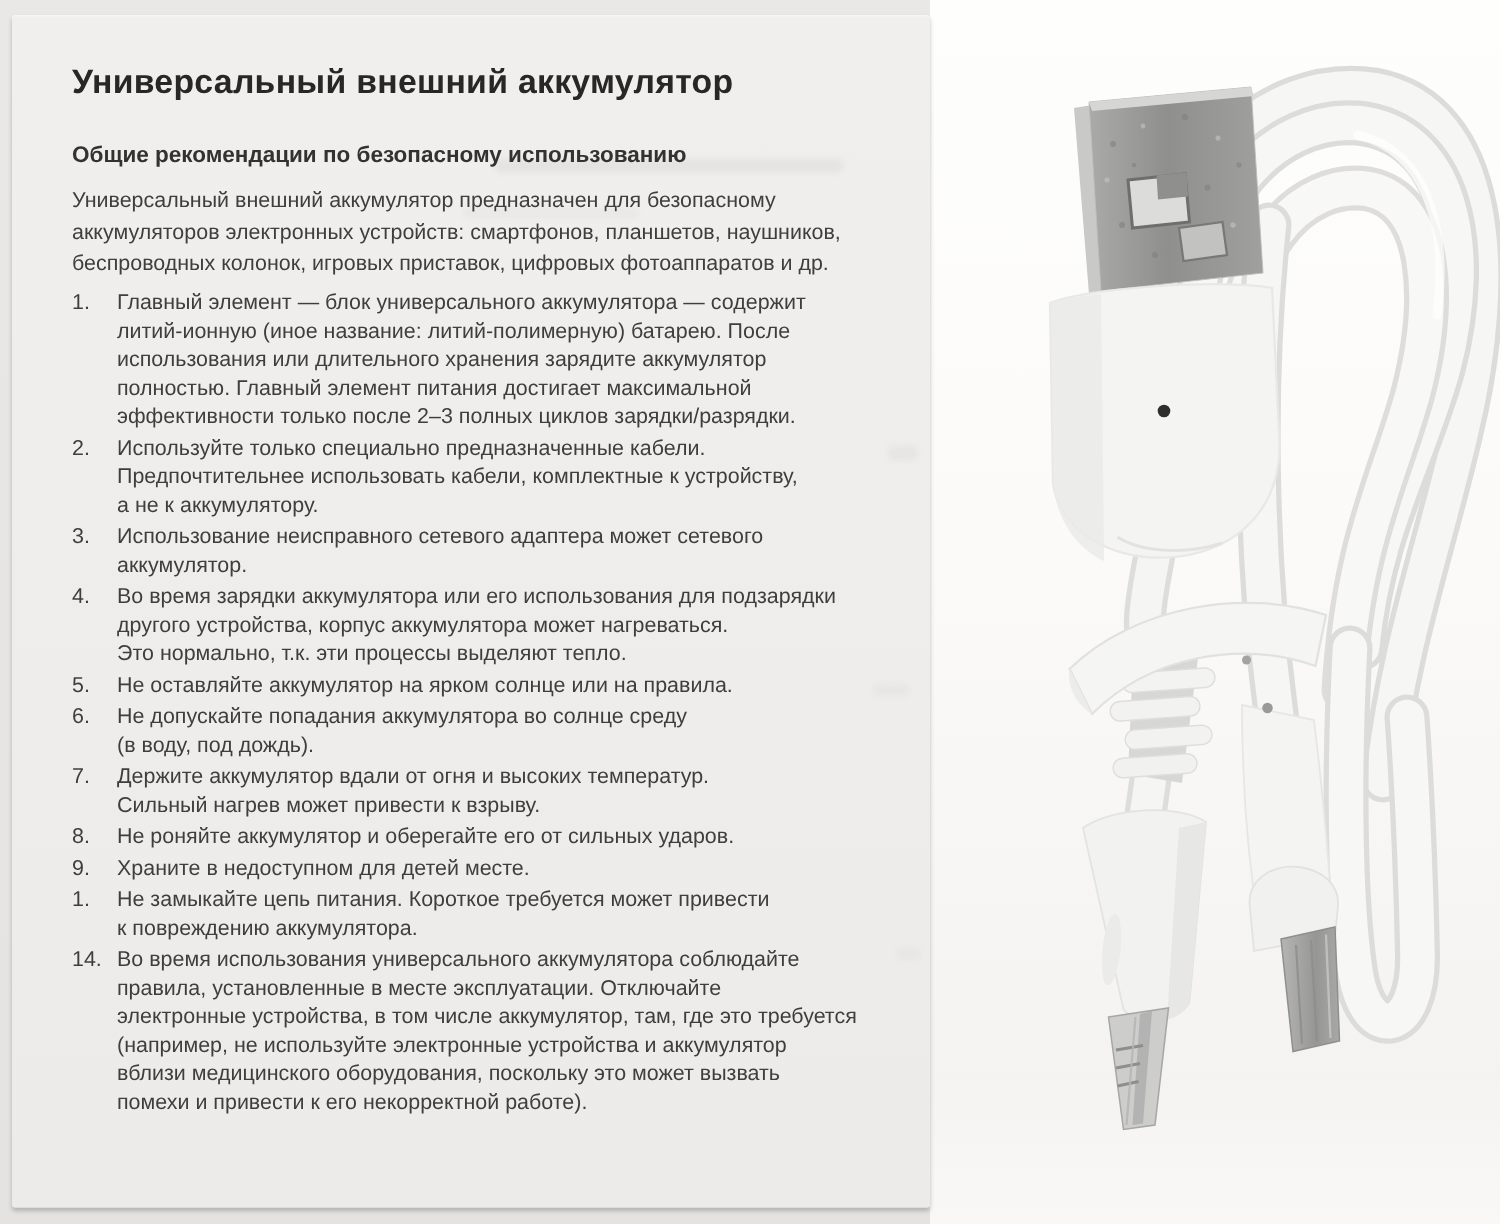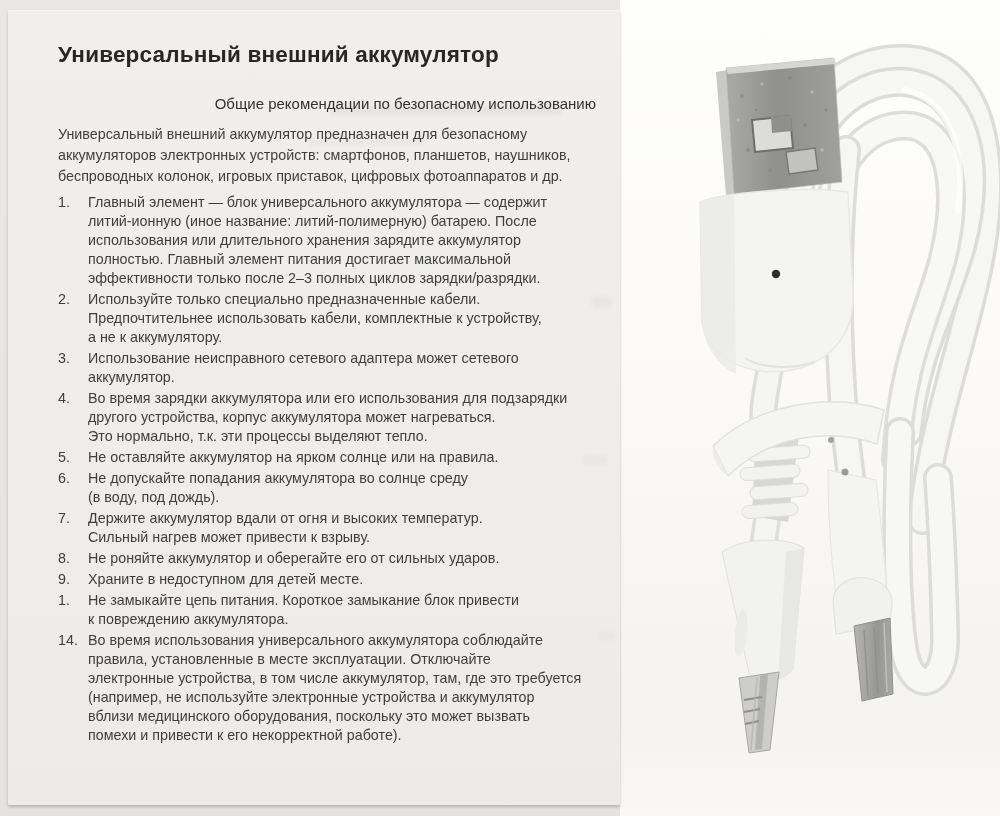--- a/index.html
+++ b/index.html
@@ -14,27 +14,27 @@
   .bg-right {
     position:absolute; left:620px; top:0; width:380px; height:816px;
     background:linear-gradient(180deg,#fefefd 0%,#fbfaf9 45%,#f4f3f1 88%,#f9f8f7 100%);
   }
   .paper {
     position:absolute; left:8px; top:10px; width:612px; height:795px;
     background:linear-gradient(180deg,#f0efed 0%,#eeedeb 55%,#ecebe9 100%);
     border-radius:2px;
     box-shadow:0 2px 3px rgba(110,108,105,.40), inset 0 1px 0 #f6f5f3;
   }
-  .paper-inner { position:absolute; left:50px; top:32px; right:24px; }
+  .paper-inner { position:absolute; left:40px; top:32px; right:24px; }
   .title {
     margin:0; font-size:22.5px; line-height:26px; font-weight:bold;
     color:#272727; letter-spacing:.2px;
   }
   .subtitle {
-    margin:26px 0 0 0; font-size:15px; line-height:19px; font-weight:normal; color:#323232;text-align:right;
+    margin:26px 0 0 0; font-size:15px; line-height:19px; font-weight:bold; color:#323232;
   }
   .intro {
     margin:11px 0 0 0; font-size:14.3px; line-height:21px; color:#3e3e3e;
     white-space:pre-line;
   }
   ol.safety { list-style:none; margin:6px 0 0 0; padding:0; }
   li.item {
     display:flex; margin:0 0 2px 0;
     font-size:14.3px; line-height:19px; color:#3e3e3e;
   }
@@ -113,21 +113,21 @@
         <li class="item">
           <span class="num">8.</span>
           <span class="txt">Не роняйте аккумулятор и оберегайте его от сильных ударов.</span>
         </li>
         <li class="item">
           <span class="num">9.</span>
           <span class="txt">Храните в недоступном для детей месте.</span>
         </li>
         <li class="item">
           <span class="num">1.</span>
-          <span class="txt">Не замыкайте цепь питания. Короткое замыкание блок привести
+          <span class="txt">Не замыкайте цепь питания. Короткое требуется может привести
 к повреждению аккумулятора.</span>
         </li>
         <li class="item">
           <span class="num">14.</span>
           <span class="txt">Во время использования универсального аккумулятора соблюдайте
 правила, установленные в месте эксплуатации. Отключайте
 электронные устройства, в том числе аккумулятор, там, где это требуется
 (например, не используйте электронные устройства и аккумулятор
 вблизи медицинского оборудования, поскольку это может вызвать
 помехи и привести к его некорректной работе).</span>

